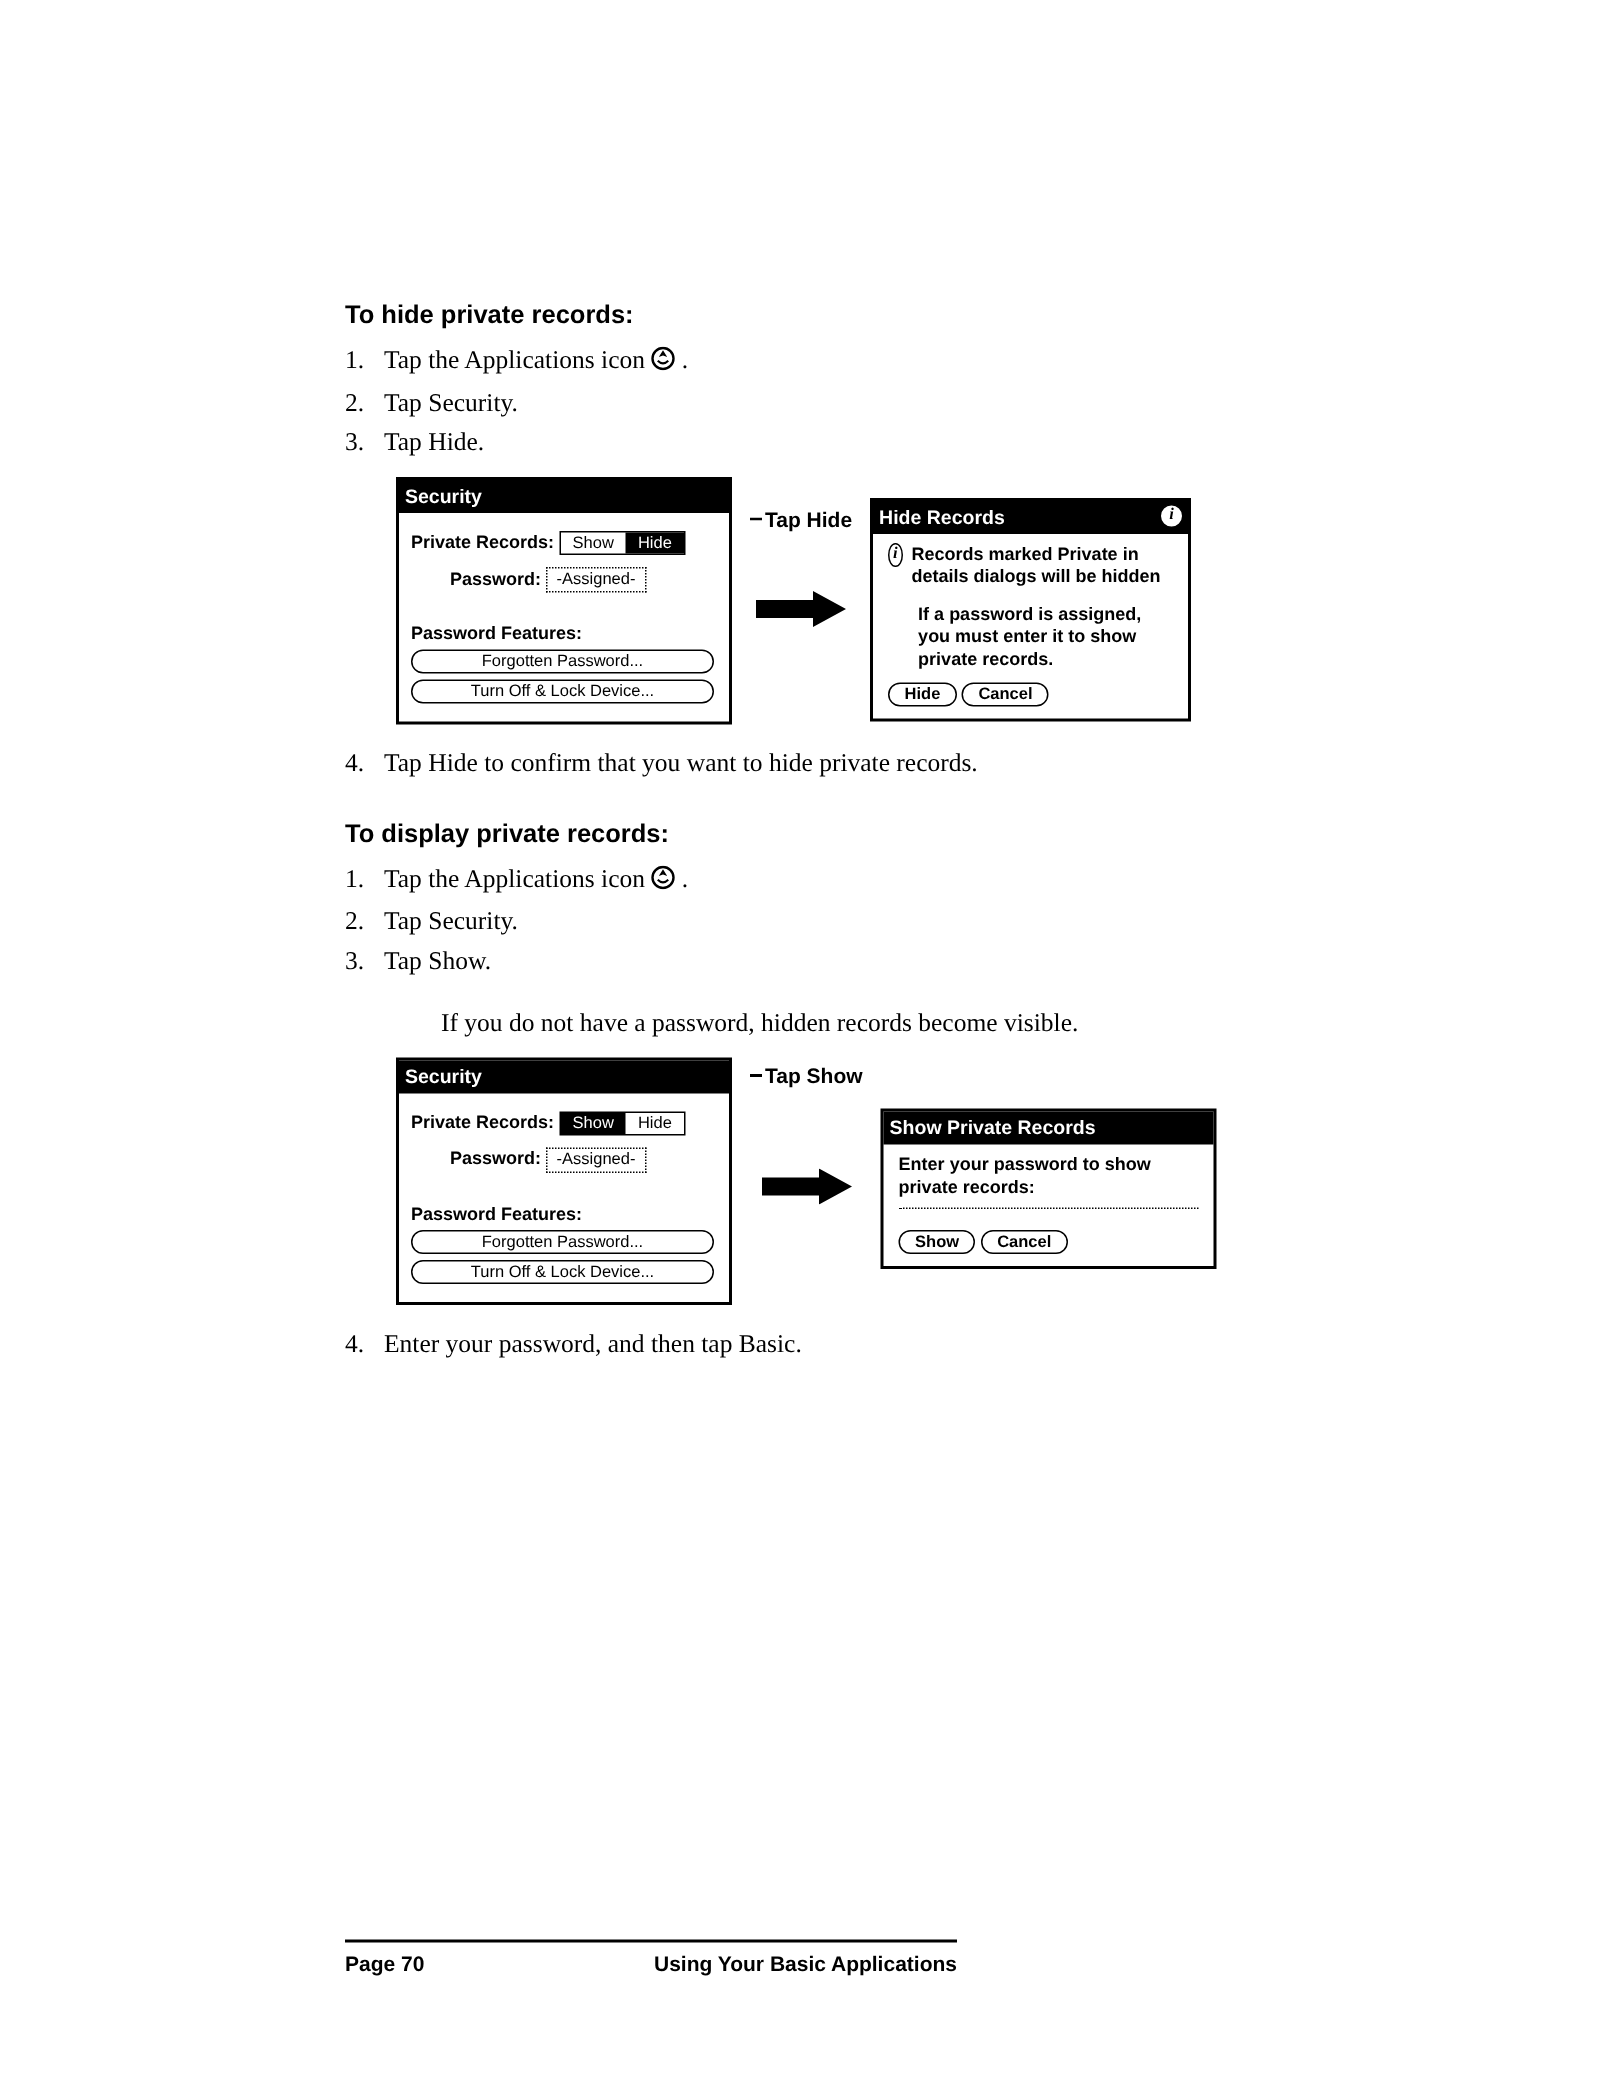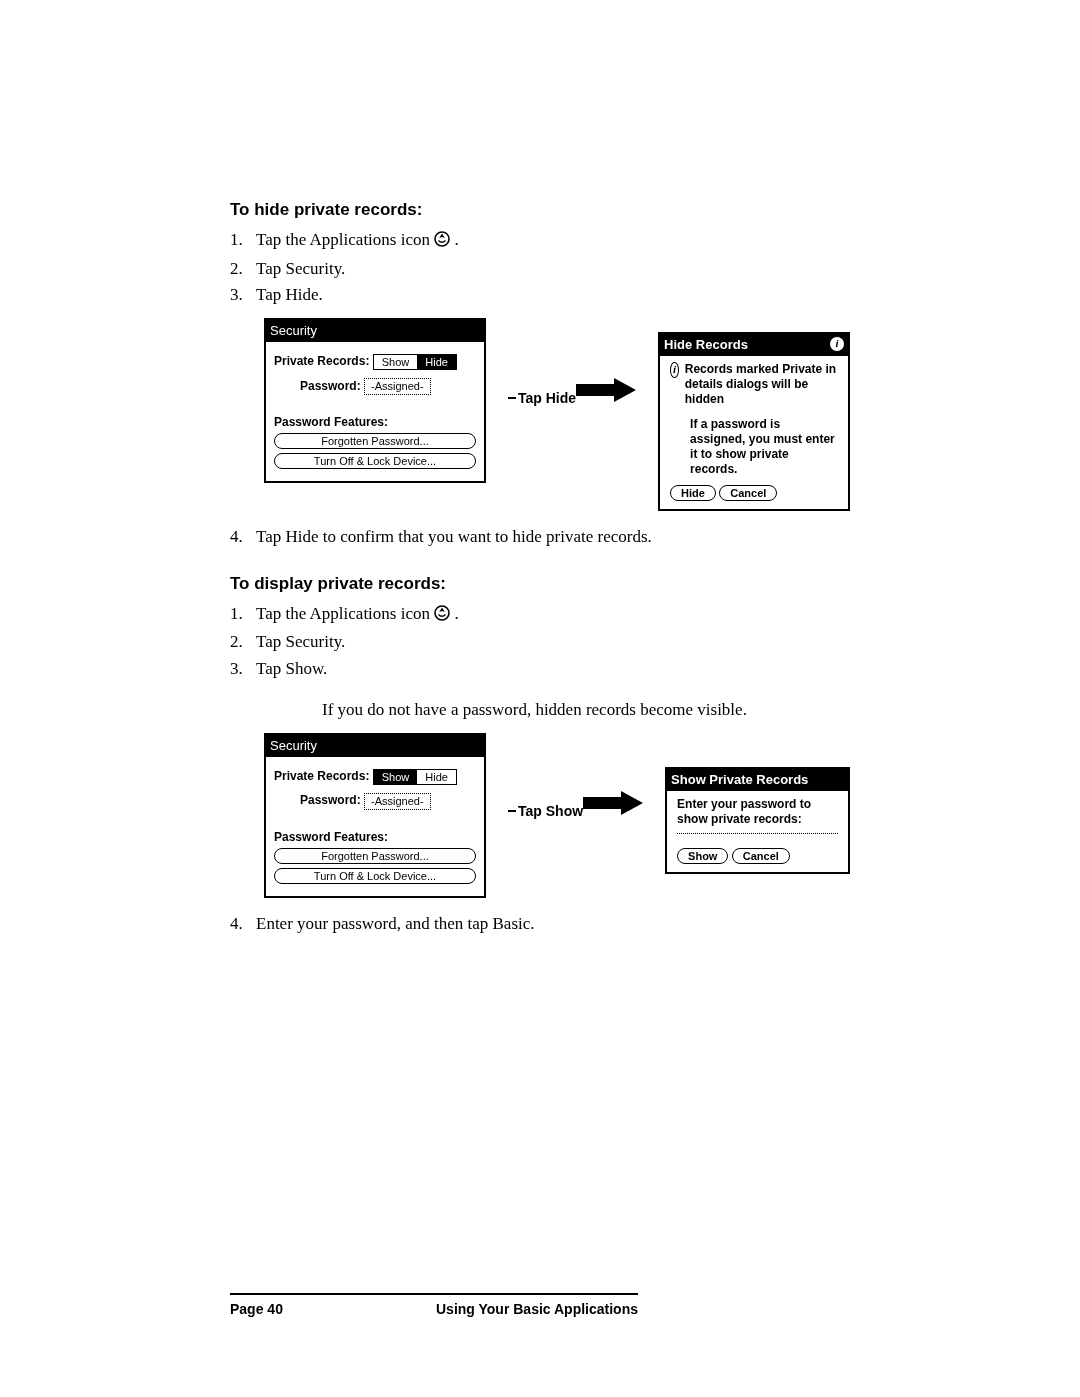--- a/index.html
+++ b/index.html
@@ -4,39 +4,39 @@
 <style>
   html,body{margin:0;padding:0;background:#fff;color:#000;font-family:Georgia,"Times New Roman",serif}
   .page{width:868px;height:1397px;position:relative;box-sizing:border-box;padding:200px 230px 0 230px}
   .col{width:620px;position:relative}
   .rule{border:0;border-top:2px solid #000;margin:8px 0 8px 0}
   .h{font-family:Verdana,Arial,sans-serif;font-weight:700;font-size:17px;margin:0 0 8px 0}
   ol{margin:0 0 8px 0;padding:0;list-style:none}
   ol>li{display:flex;font-size:17px;line-height:1.45;margin:2px 0}
   ol>li>.num{min-width:26px}
   ol>li>.txt{flex:1}
-  .indent-note{margin-left:92px;font-size:17px;line-height:1.42;margin-bottom:6px}
+  .indent-note{margin-left:64px;font-size:17px;line-height:1.42;margin-bottom:6px}
   .apps-icon{display:inline-block;vertical-align:-2px}
   .apps-icon svg{width:16px;height:16px}
   .fig-row{display:flex;align-items:flex-start;margin:10px 0 14px 34px}
   .fig{border:2px solid #000;background:#fff;font-family:Verdana,Arial,sans-serif}
-  .fig .tbar{background:#000;color:#fff;font-weight:400;font-size:13px;display:flex;align-items:center;padding:2px 4px;min-height:18px}
+  .fig .tbar{background:#000;color:#fff;font-weight:700;font-size:13px;display:flex;align-items:center;padding:2px 4px;min-height:18px}
   .fig .body{padding:6px 8px 8px 8px;font-size:12px}
   .dlg{border:2px solid #000;background:#fff;font-family:Verdana,Arial,sans-serif}
   .dlg .dbar{background:#000;color:#fff;font-weight:700;font-size:13px;text-align:center;padding:2px 4px;display:flex;align-items:center;justify-content:flex-start;position:relative;min-height:18px}
   .dlg .dbody{padding:6px 10px 8px 10px;font-size:12px;font-weight:700}
   .lbl{font-weight:700;display:inline-block}
   .toggle{display:inline-flex;border:1.5px solid #000;font-size:11px;font-family:Verdana,Arial,sans-serif;vertical-align:middle}
   .toggle .seg{padding:1px 8px}
   .toggle .sel{background:#000;color:#fff}
   .dashbox{display:inline-block;border:1.5px dotted #000;padding:0 6px;font-size:11px;line-height:15px;vertical-align:middle}
   .pbtn{display:inline-block;border:1.5px solid #000;border-radius:12px;padding:1px 10px;font-size:11px;background:#fff}
   .pbtn-block{display:block;width:180px;text-align:center;margin:4px 0}
   .arrow svg{width:60px;height:24px}
-  .mid{display:flex;flex-direction:row;align-items:flex-end;margin:0 22px}
+  .mid{display:flex;flex-direction:column;align-items:center;margin:0 12px}
   .callout{font-family:Verdana,Arial,sans-serif;font-weight:700;font-size:14px;white-space:nowrap;margin-left:2px}
   .info-icon{display:inline-block;border:1.5px solid #000;border-radius:50%;width:14px;height:14px;text-align:center;line-height:13px;font-size:11px;font-weight:700;font-family:Georgia,serif;font-style:italic}
   .ftr{position:absolute;left:230px;right:230px;bottom:80px}
   .ftr .rule{margin:0 0 6px 0}
   .ftr-row{display:flex;justify-content:space-between;font-family:Verdana,Arial,sans-serif;font-weight:700;font-size:14px}
   .passwd-line{border-top:1px dotted #000;height:0;margin:6px 0 14px 0}
 </style>
 </head>
 <body>
 
@@ -217,17 +217,17 @@
     <span class="num">4.</span>
     <span class="txt">Enter your password, and then tap Basic.</span>
   </li>
 </ol>
 
 </div>
 
 <div class="ftr">
   <hr class="rule">
   <div class="ftr-row">
-    <span>Page 40</span>
+    <span>Page 70</span>
     <span>Using Your Basic Applications</span>
   </div>
 </div>
 </div>
 
 </body></html>

